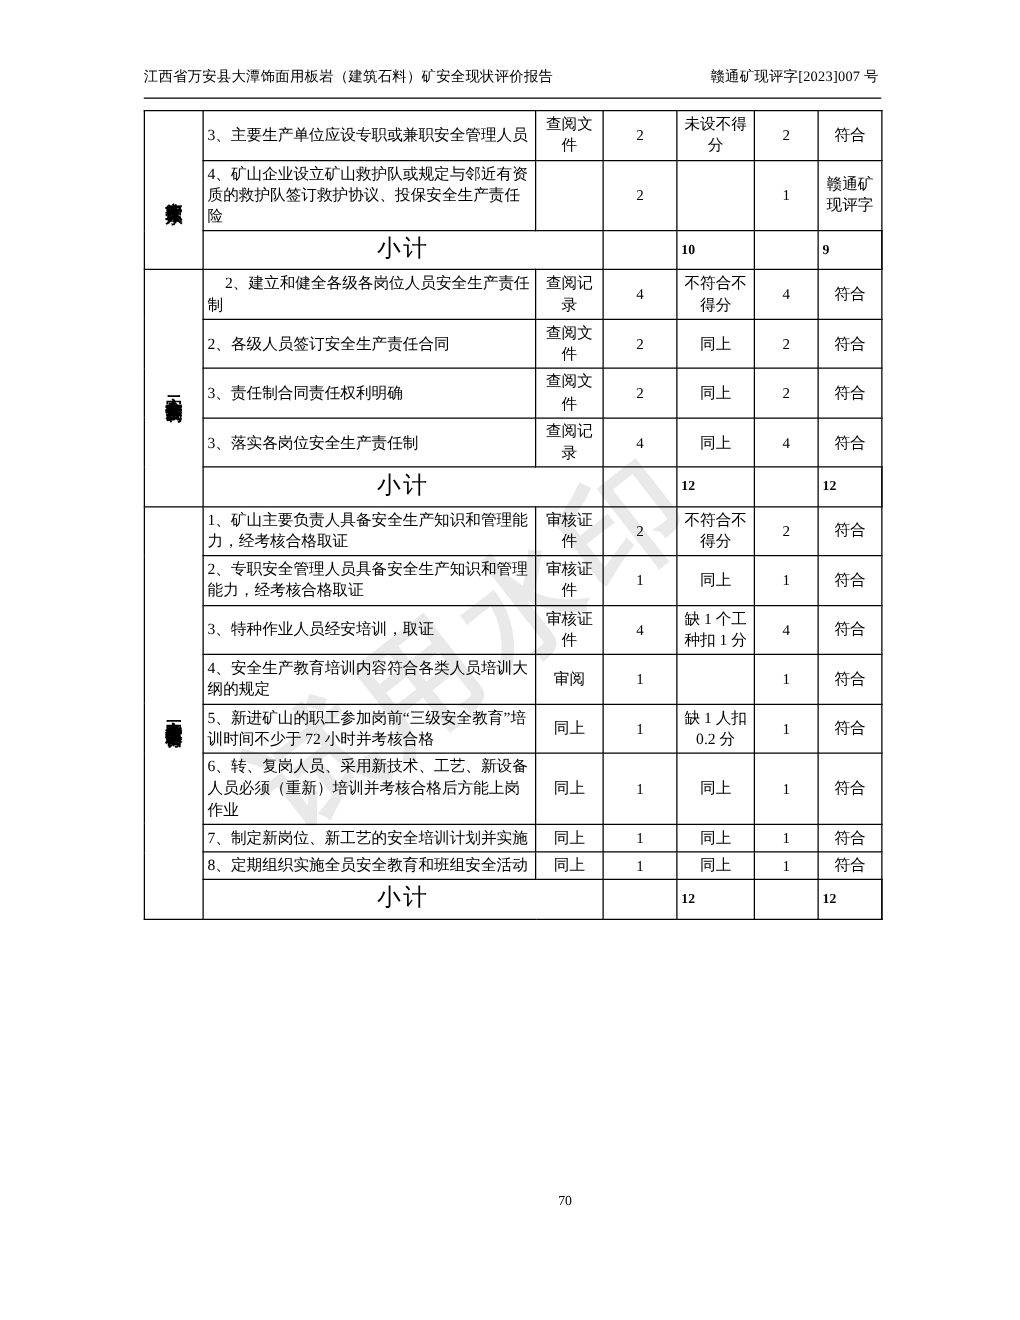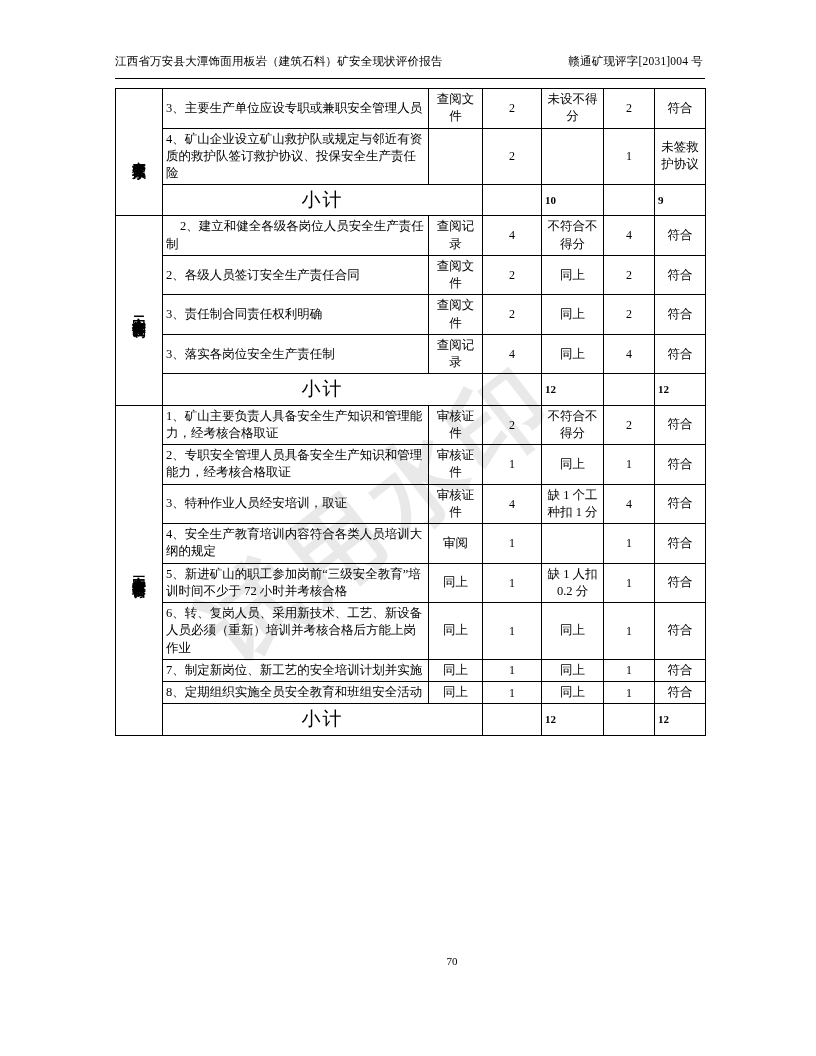--- a/index.html
+++ b/index.html
@@ -150,21 +150,21 @@
     padding-left: 44px;
   }
 </style>
 </head>
 <body>
 
 <div class="page">
 
   <div class="page-header">
     <span class="hdr-left">江西省万安县大潭饰面用板岩（建筑石料）矿安全现状评价报告</span>
-    <span class="hdr-right">赣通矿现评字[2031]004 号</span>
+    <span class="hdr-right">赣通矿现评字[2023]007 号</span>
   </div>
   <div class="header-rule"></div>
 
   <div class="watermark">
     <span>试用水印</span>
   </div>
 
   <table class="chk">
     <colgroup>
       <col class="c-cat">
@@ -184,21 +184,21 @@
           <td class="ctr">未设不得分</td>
           <td class="num">2</td>
           <td class="ctr">符合</td>
         </tr>
         <tr>
           <td class="item">4、矿山企业设立矿山救护队或规定与邻近有资质的救护队签订救护协议、投保安全生产责任险</td>
           <td class="ctr"></td>
           <td class="num">2</td>
           <td class="ctr"></td>
           <td class="num">1</td>
-          <td class="ctr">未签救护协议</td>
+          <td class="ctr">赣通矿现评字</td>
         </tr>
         <tr>
           <td class="subtotal-label" colspan="2">小计</td>
           <td></td>
           <td class="subtotal-num">10</td>
           <td></td>
           <td class="subtotal-num">9</td>
           <td></td>
         </tr>
         <tr>

